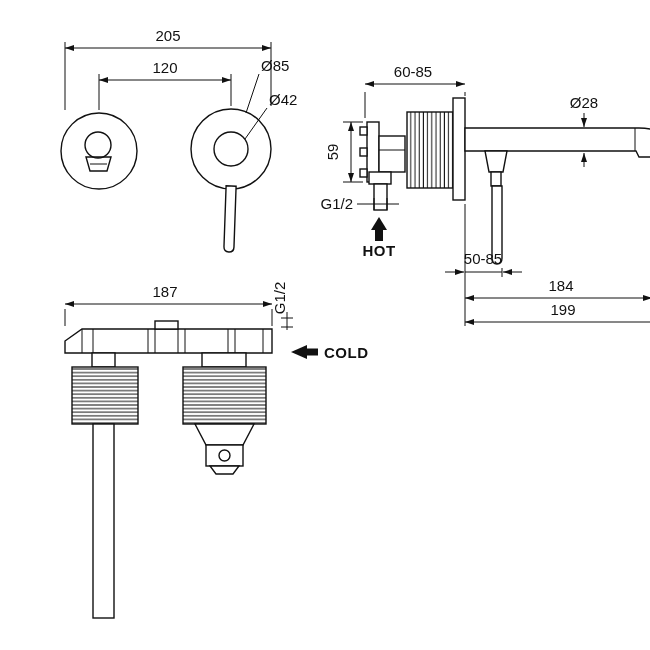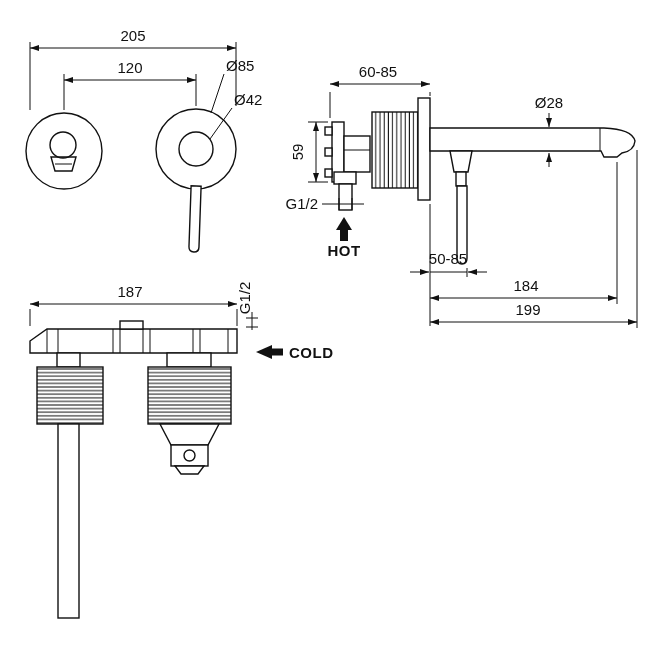--- a/index.html
+++ b/index.html
@@ -1,17 +1,17 @@
 <!DOCTYPE html>
 <html><head>
 <meta charset="utf-8">
 <style>
   * { margin:0; padding:0; box-sizing:border-box; }
   html,body { background:#ffffff; }
-  .page { width:650px; height:650px; background:#ffffff; position:relative; overflow:hidden; }
+  .page { width:650px; height:650px; background:#ffffff; position:relative; overflow:hidden;padding-left:35px; }
   svg { display:block; }
   text { font-family:"Liberation Sans","DejaVu Sans",sans-serif; fill:#111111; }
   .dim  { font-size:15px; }
   .flow { font-size:15px; font-weight:700; letter-spacing:.5px; }
   .ol  { fill:none;    stroke:#111; stroke-width:1.4; }
   .olw { fill:#ffffff; stroke:#111; stroke-width:1.4; }
   .dl  { fill:none;    stroke:#111; stroke-width:1; }
 </style>
 </head>
 <body>

